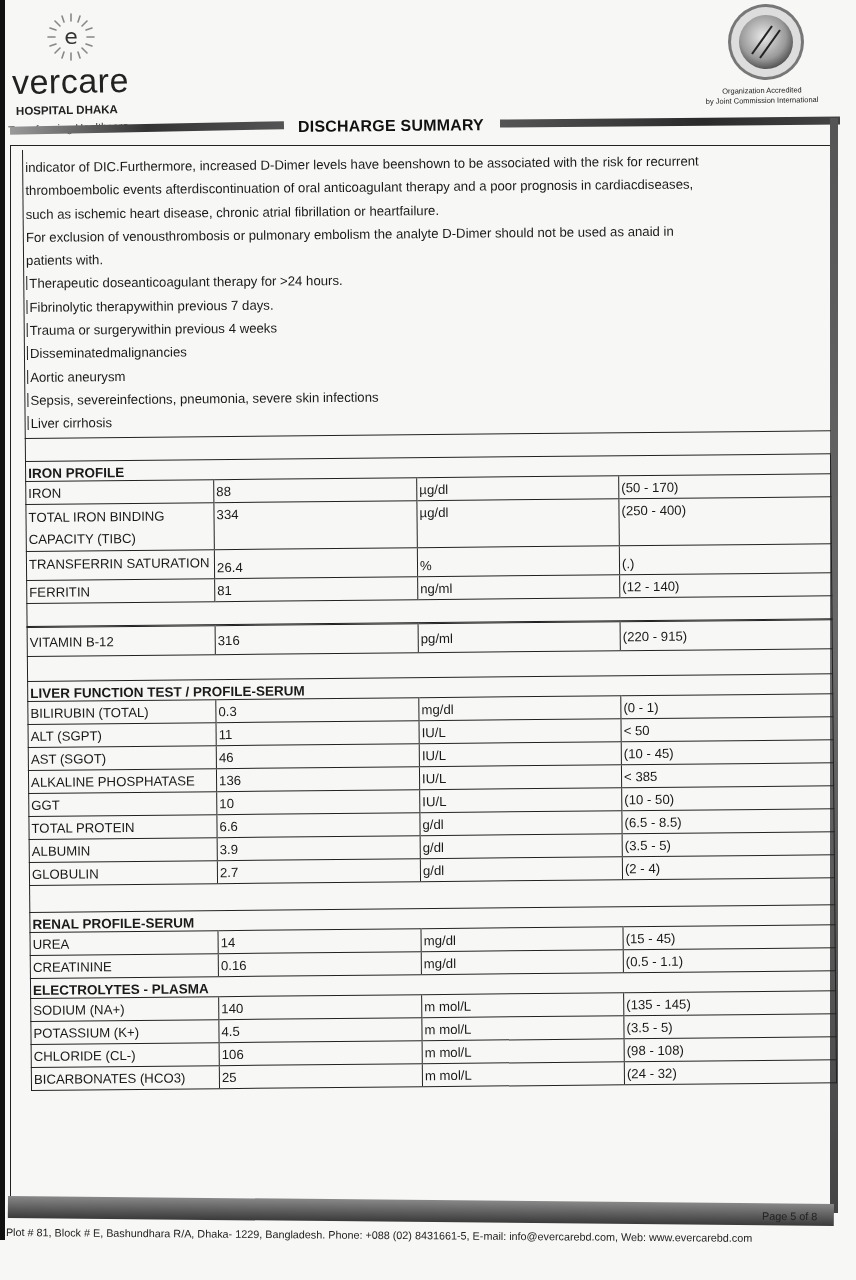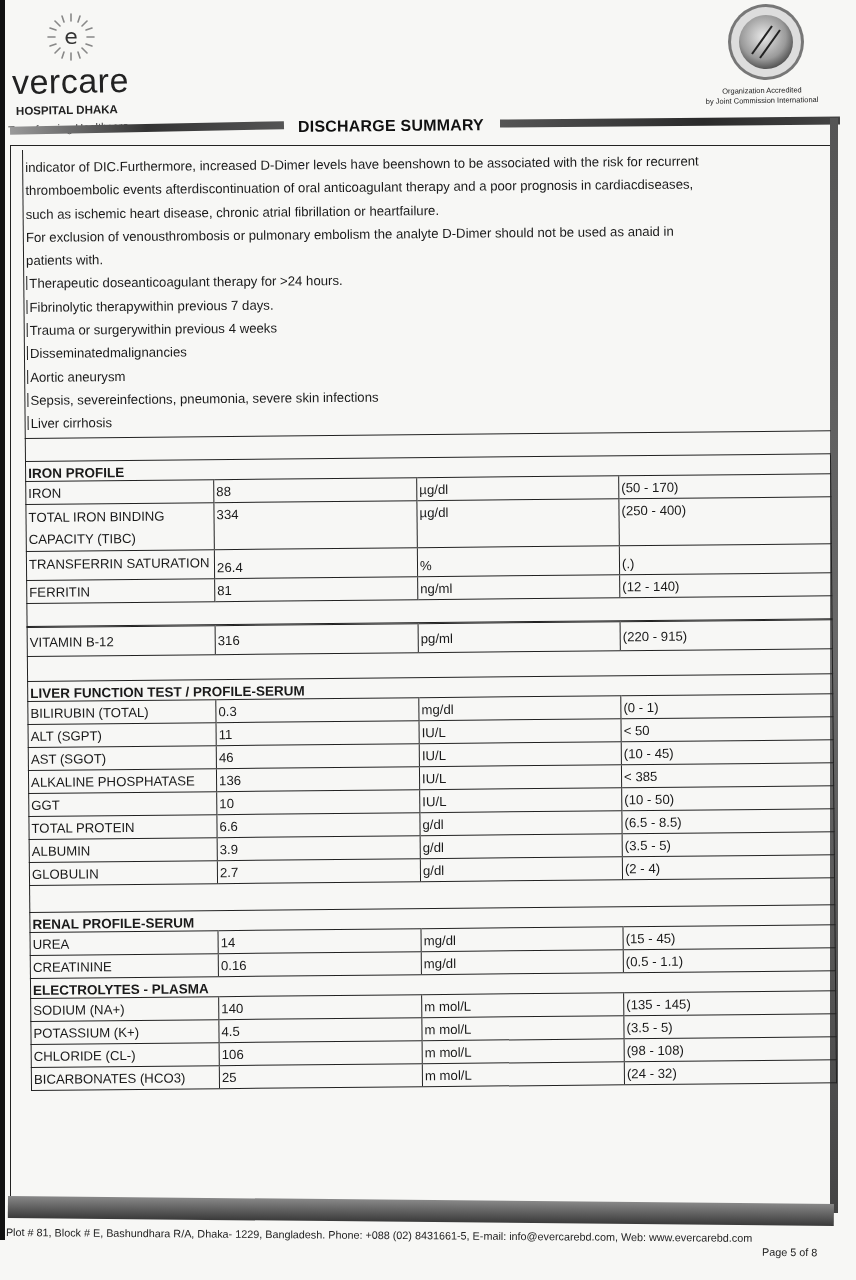--- a/index.html
+++ b/index.html
@@ -88,21 +88,21 @@
   .gap-row { height: 22px; border-left: 1.5px solid #222; border-right: 1.5px solid #222; border-bottom: 1.5px solid #222; }
   .gap-row-sm { height: 24px; border-left: 1.5px solid #222; border-right: 1.5px solid #222; }
   .sec-head {
     font-weight: 700; font-size: 13.5px; padding: 4px 0 0 2px;
     border-left: 1.5px solid #222; border-right: 1.5px solid #222;
   }
   .footer {
     position: absolute; left: 6px; top: 1226px; width: 820px; font-size: 10.8px;
     white-space: nowrap; color: #222; transform: rotate(0.45deg); transform-origin: left top;
   }
-  .page-num { position: absolute; left: 762px; top: 1246px; font-size: 10.8px; color: #222; transform: rotate(0.4deg); }
+  .page-num { position: absolute; left: 762px; top: 1210px; font-size: 10.8px; color: #222; transform: rotate(0.4deg); }
 </style>
 </head>
 <body>
 
 <div class="left-edge"></div>
 
 <div class="logo-block">
   <svg class="logo-sun" viewBox="0 0 50 50">
     <g stroke="#888" stroke-width="1.6" stroke-linecap="round">
       <line x1="25" y1="2" x2="25" y2="9"></line>

